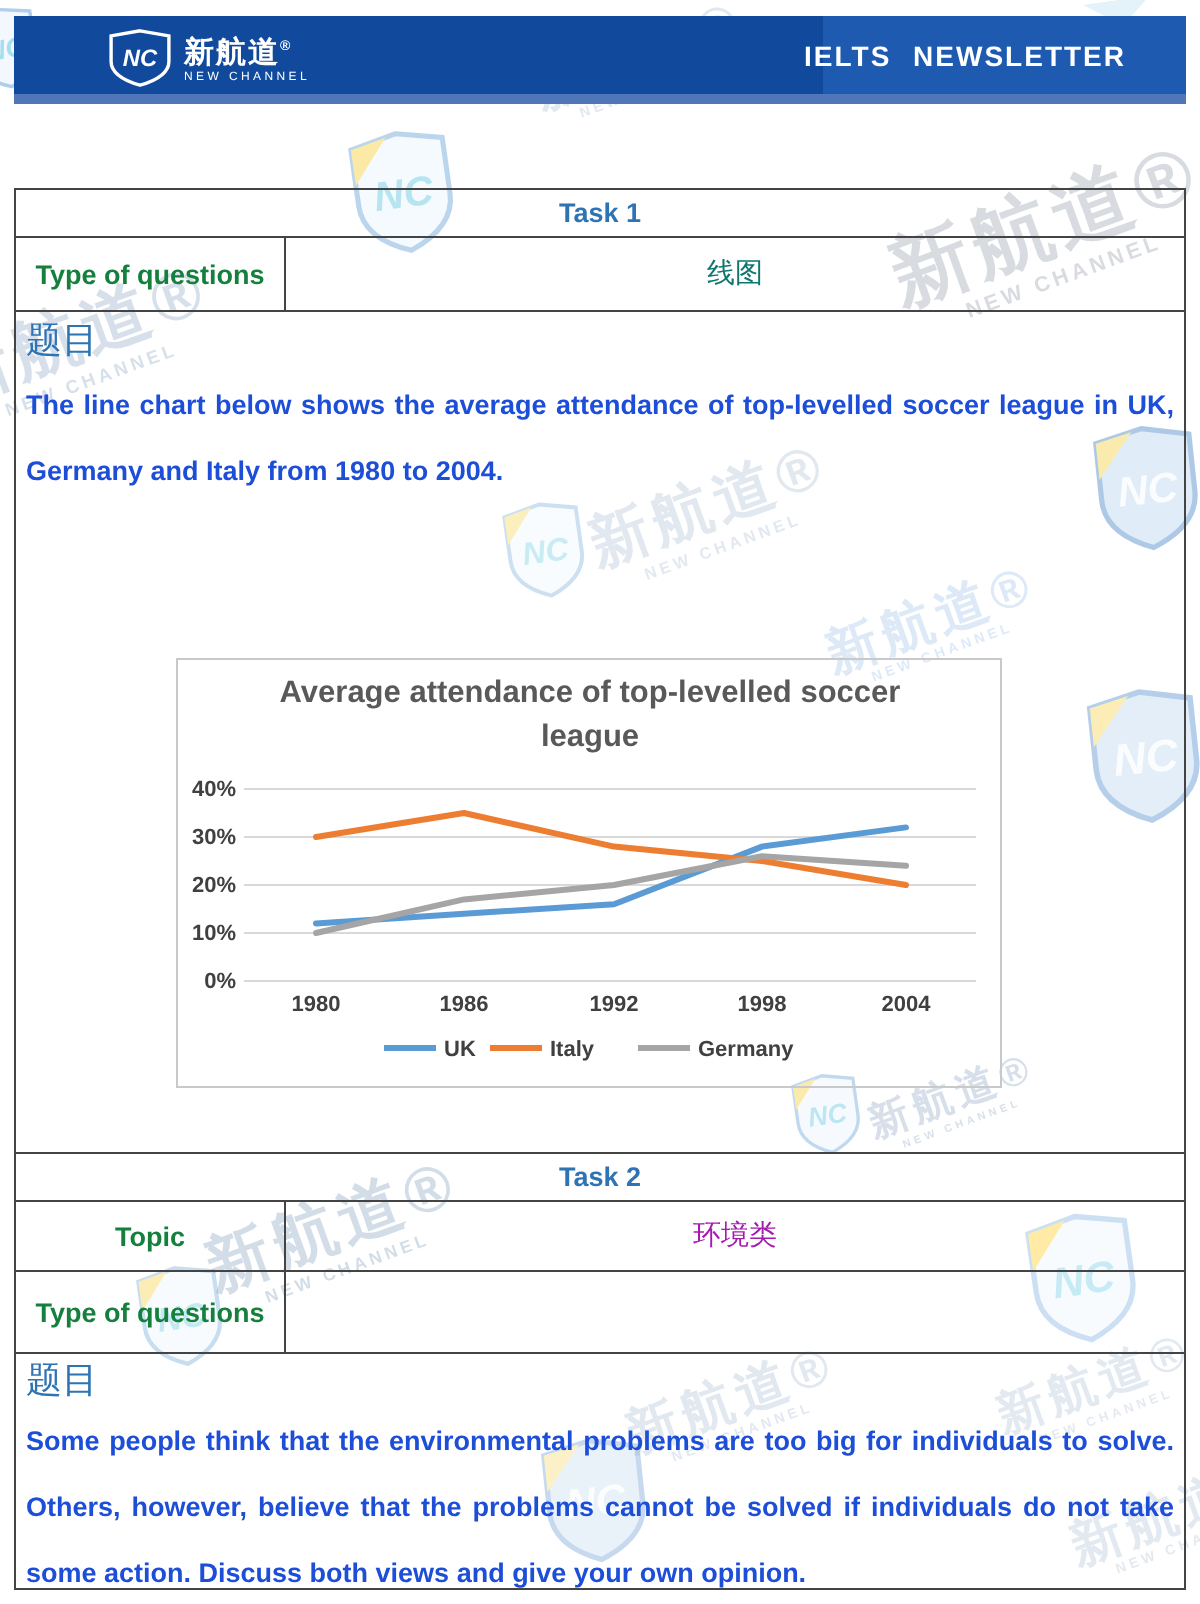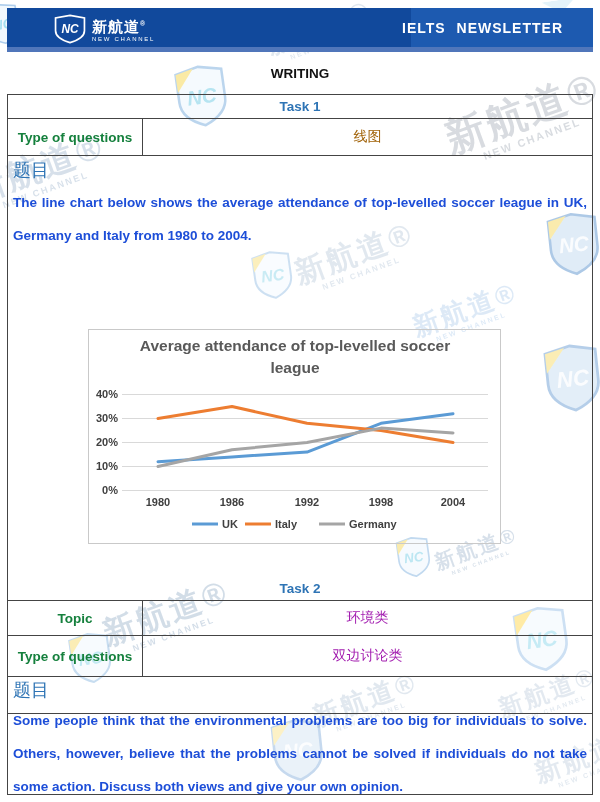--- a/index.html
+++ b/index.html
@@ -37,33 +37,33 @@
   }
 
   
   .page-title {
     position:absolute; top:66px; left:0; width:100%; text-align:center; z-index:2;
     font-size:13.5px; font-weight:bold; color:#111;
   }
 
   
   .task-table { position:absolute; left:7px; width:586px; border:1px solid #444; z-index:2; background:transparent; }
-  #task1 { top:94px; height:620px; }
+  #task1 { top:94px; height:483px; }
   #task2 { top:577px; height:218px; border-top:none; }
   .task-head {
     height:24px; border-bottom:1px solid #444; display:flex; align-items:center; justify-content:center;
     color:#2e74b5; font-weight:bold; font-size:13.5px;
   }
   .trow { display:flex; border-bottom:1px solid #444; }
   .tlabel {
     flex:0 0 135px; border-right:1px solid #444; display:flex; align-items:center; justify-content:center;
     color:#15803d; font-weight:bold; font-size:13.5px;
   }
   .tvalue { flex:1; display:flex; align-items:center; justify-content:center; font-size:14px; color:#a21caf; }
-  .tvalue.accent { color:#a16207; }
+  .tvalue.accent { color:#0f766e; }
   .topic-cell { position:relative; padding-top:4px; }
   .topic-label { color:#2e74b5; font-size:18px; line-height:20px; padding:0 5px; }
   .para {
     font-size:13.5px; font-weight:bold; line-height:33px; text-align:justify;
     padding:0 5px; color:#1d4ed8; margin-top:6px;
   }
   .para + .para { margin-top:0; }
   #task2 .para { margin-top:4px; line-height:33px; }
 
   
@@ -174,21 +174,20 @@
       </svg>
       <div class="logo-text">
         <div class="logo-cn"><span>新航道</span><span class="reg">®</span></div>
         <div class="logo-en">NEW CHANNEL</div>
       </div>
     </div>
     <div class="header-title">IELTS  NEWSLETTER</div>
     <div class="header-strip"></div>
   </div>
 
-  <div class="page-title">WRITING</div>
 
   <div class="task-table" id="task1">
     <div class="task-head">Task 1</div>
     <div class="trow" style="height:37px;">
       <div class="tlabel">Type of questions</div>
       <div class="tvalue accent">线图</div>
     </div>
     <div class="topic-cell" style="height:420px; border-bottom:none;">
       <div class="topic-label">题目</div>
       <p class="para">The line chart below shows the average attendance of top-levelled soccer league in UK, Germany and Italy from 1980 to 2004.</p>
@@ -226,21 +225,20 @@
   </div>
 
   <div class="task-table" id="task2">
     <div class="task-head">Task 2</div>
     <div class="trow" style="height:35px;">
       <div class="tlabel">Topic</div>
       <div class="tvalue">环境类</div>
     </div>
     <div class="trow" style="height:41px;">
       <div class="tlabel">Type of questions</div>
-      <div class="tvalue">双边讨论类</div>
     </div>
     <div class="topic-cell" style="height:116px; padding-top:3px;">
       <div class="topic-label">题目</div>
       <p class="para">Some people think that the environmental problems are too big for individuals to solve. Others, however, believe that the problems cannot be solved if individuals do not take some action. Discuss both views and give your own opinion.</p>
     </div>
   </div>
 
 </div>
 
 </body></html>

